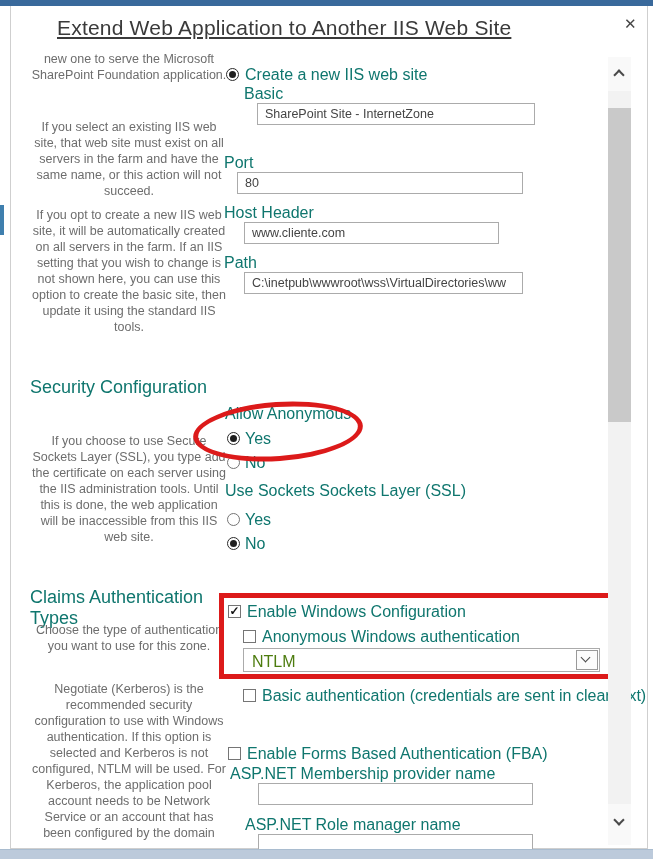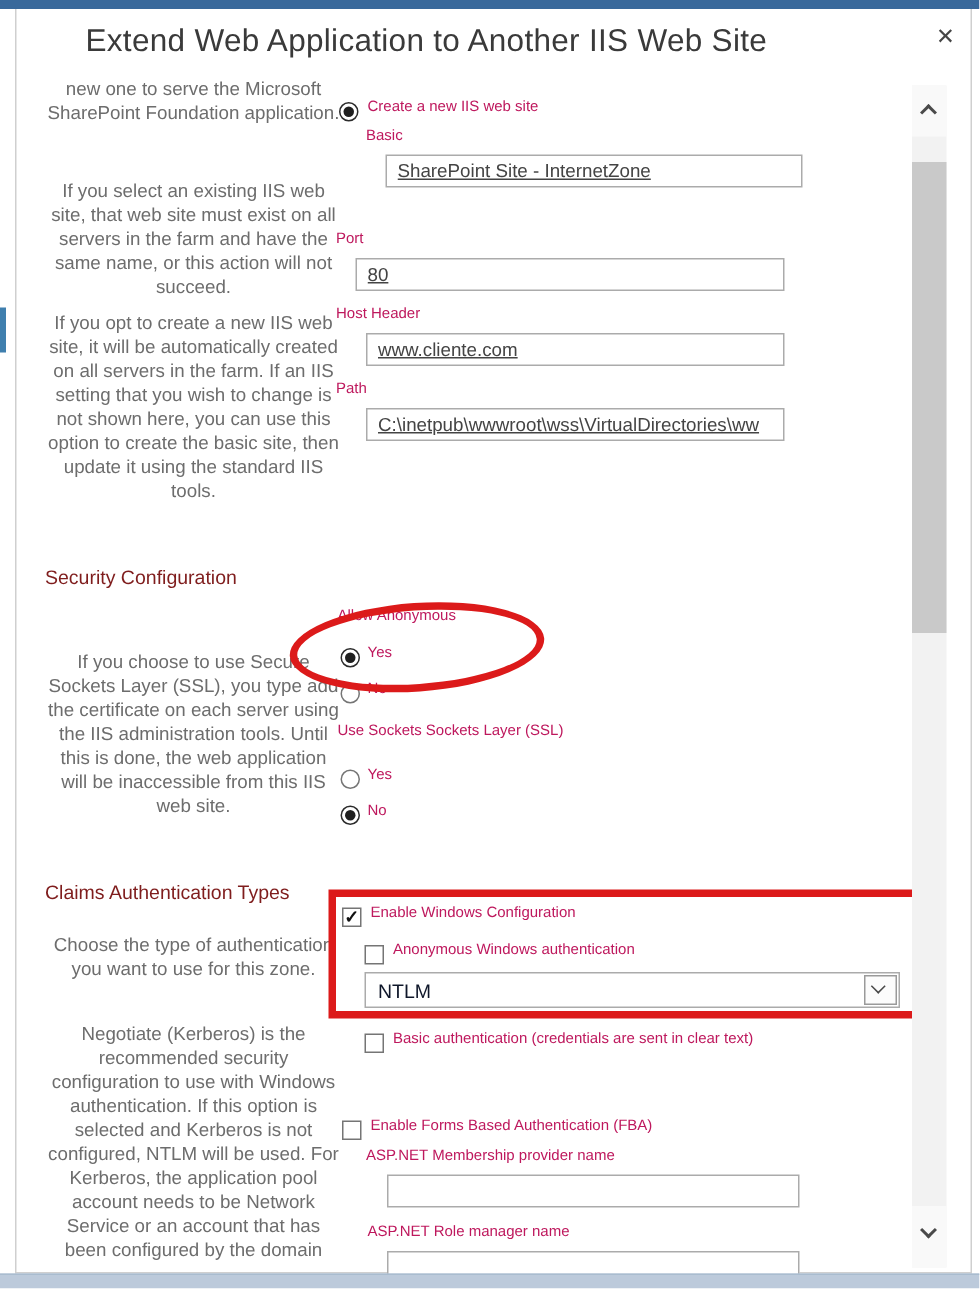--- a/index.html
+++ b/index.html
@@ -9,43 +9,43 @@
     background:#ffffff; font-family:"Liberation Sans", sans-serif;
   }
   .abs { position:absolute; }
 
   
   .top-strip   { left:0; top:0; width:653px; height:6px; background:#39699b; }
   .dialog-box  { left:10px; top:6px; width:638px; height:843px; background:#fff; border:1px solid #cfcfcf; border-top:none; }
   .bottom-strip{ left:0; top:849px; width:653px; height:10px; background:#bccadb; border-top:1px solid #a9bccf; }
   .left-tab    { left:0; top:205px; width:4px; height:30px; background:#3f7fae; }
 
-  .dlg-title { left:57px; top:16px; font-size:21px; font-weight:300; color:#3a3a3a; letter-spacing:.2px; }
+  .dlg-title { left:57px; top:16px; font-size:21px; font-weight:300; color:#3a3a3a; letter-spacing:.2px;text-decoration:underline; }
   .close-x   { left:620px; top:13px; font-size:15px; color:#464646; cursor:pointer; padding:2px 4px; }
 
   
   .ltext   { left:30px; width:198px; font-size:12.5px; line-height:16px; color:#6d6d6d;text-align:center; }
-  .heading { left:30px; width:198px; font-size:13px; color:#7f1d1d; }
+  .heading { left:30px; width:198px; font-size:18px; color:#0f766e; }
 
   
-  .lbl { font-size:10px; color:#be185d; white-space:nowrap;text-align:center; }
+  .lbl { font-size:16px; color:#0f766e; white-space:nowrap;text-align:center; }
   input.txt {
     position:absolute; border:1px solid #ababab; background:#fff;
     font-family:"Liberation Sans", sans-serif; font-size:12.5px; color:#444;
-    padding:2px 7px; height:22px; outline:none;text-decoration:underline;
+    padding:2px 7px; height:22px; outline:none;
   }
   .radio { width:13px; height:13px; border:1px solid #757575; border-radius:50%; background:#fff; }
   .radio.sel { border-color:#2b2b2b; }
   .radio.sel::after { content:''; position:absolute; left:2px; top:2px; width:7px; height:7px; border-radius:50%; background:#1f1f1f; }
   .cb { width:13px; height:13px; border:1px solid #757575; background:#fff;
         font-size:12px; line-height:11px; text-align:center; color:#111; font-weight:bold; }
 
   
   .dropdown { left:243px; top:648px; width:357px; height:24px; border:1px solid #ababab; background:#fff; }
-  .dropdown .val { position:absolute; left:8px; top:4px; font-size:13px; color:#0f172a;text-align:right; }
+  .dropdown .val { position:absolute; left:8px; top:4px; font-size:16px; color:#4d7c0f;text-align:right; }
   .dd-btn { position:absolute; right:1px; top:1px; width:22px; height:20px; border:1px solid #9a9a9a; background:#fcfcfc; cursor:pointer; }
   .chev { position:absolute; width:8px; height:8px; border-right:2px solid #4a4a4a; border-bottom:2px solid #4a4a4a; }
   .chev.down { transform:rotate(45deg); }
   .chev.up   { transform:rotate(-135deg); }
   .dd-btn .chev { left:5px; top:3px; width:7px; height:7px; border-width:1.5px; }
 
   
   .red-ellipse { left:193px; top:402px; width:170px; height:59px; border:5px solid #dc1a1a;
                  border-radius:50%; transform:rotate(-4deg); pointer-events:none; }
   .red-rect    { left:219px; top:593px; width:402px; height:86px; border:5px solid #dc1a1a; pointer-events:none; }
@@ -81,21 +81,21 @@
 <span class="abs radio sel" style="left:226px; top:68px"></span>
 <span class="abs lbl" style="left:245px; top:66px">Create a new IIS web site</span>
 
 <span class="abs lbl" style="left:244px; top:85px">Basic</span>
 <input class="txt" style="left: 257px; top: 103px; width: 278px;" value="SharePoint Site - InternetZone">
 
 <span class="abs lbl" style="left:224px; top:154px">Port</span>
 <input class="txt" style="left: 237px; top: 172px; width: 286px;" value="80">
 
 <span class="abs lbl" style="left:224px; top:204px">Host Header</span>
-<input class="txt" style="left: 244px; top: 222px; width: 279px;" value="www.cliente.com">
+<input class="txt" style="left: 244px; top: 222px; width: 255px;" value="www.cliente.com">
 
 <span class="abs lbl" style="left:224px; top:254px">Path</span>
 <input class="txt" style="left: 244px; top: 272px; width: 279px;" value="C:\inetpub\wwwroot\wss\VirtualDirectories\ww">
 
 <span class="abs lbl" style="left:225px; top:405px">Allow Anonymous</span>
 <span class="abs radio sel" style="left:227px; top:432px"></span>
 <span class="abs lbl" style="left:245px; top:430px">Yes</span>
 <span class="abs radio" style="left:227px; top:456px"></span>
 <span class="abs lbl" style="left:245px; top:454px">No</span>
 <div class="abs red-ellipse"></div>
@@ -118,21 +118,21 @@
     <span class="chev down"></span>
   </span>
 </div>
 
 <span class="abs cb" style="left:243px; top:689px"></span>
 <span class="abs lbl" style="left:262px; top:687px">Basic authentication (credentials are sent in clear text)</span>
 
 <span class="abs cb" style="left:228px; top:747px"></span>
 <span class="abs lbl" style="left:247px; top:745px">Enable Forms Based Authentication (FBA)</span>
 
-<span class="abs lbl" style="left:244px; top:765px">ASP.NET Membership provider name</span>
+<span class="abs lbl" style="left:230px; top:765px">ASP.NET Membership provider name</span>
 <input class="txt" style="left: 258px; top: 783px; width: 275px;" value="">
 
 <span class="abs lbl" style="left:245px; top:816px">ASP.NET Role manager name</span>
 <input class="txt" style="left: 258px; top: 834px; width: 275px;" value="">
 
 <div class="abs sb-track"></div>
 <div class="abs sb-btn sb-up">
   <span class="chev up"></span>
 </div>
 <div class="abs sb-thumb"></div>

